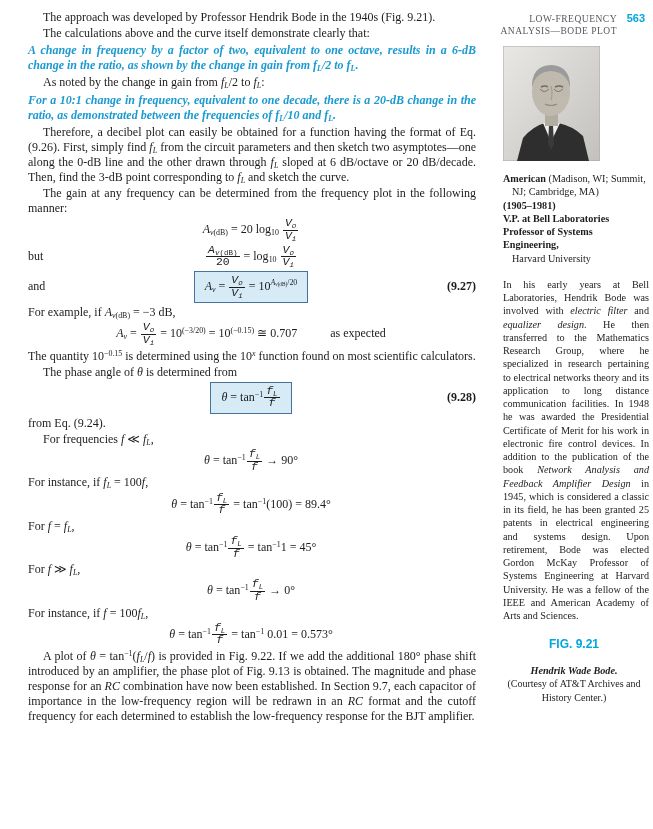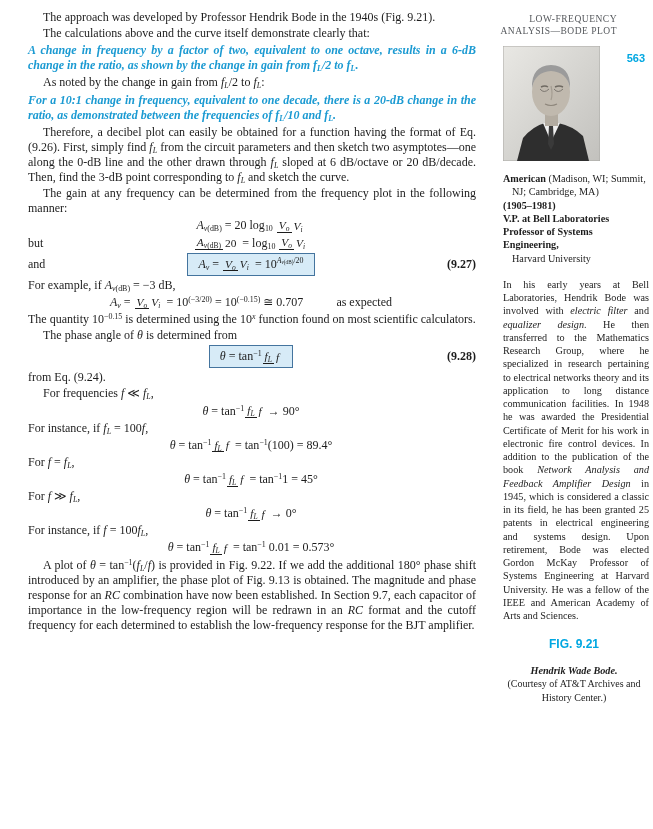--- a/index.html
+++ b/index.html
@@ -10,39 +10,39 @@
   .page{position:absolute;inset:0;overflow:hidden;}
 
   
   .runhead{
     position:absolute;top:13px;right:36px;text-align:right;
     font-family:Liberation Serif, serif;font-size:9.5px;letter-spacing:.5px;
     color:#55585c;line-height:1.3;
   }
   .pagenum{
     position:absolute;top:12px;right:8px;
-    font-family:"Liberation Sans",sans-serif;font-weight:bold;font-size:11px;color:#00a7e1;margin-top:40px;
+    font-family:"Liberation Sans",sans-serif;font-weight:bold;font-size:11px;color:#00a7e1;
   }
 
   
   .maincol{position:absolute;left:28px;top:10px;width:448px;font-size:12px;line-height:1.26;}
   .maincol p{margin:0 0 1px 0;text-align:justify;}
   p.ind{text-indent:15px;}
   p.blue{color:#1b9ad2;font-weight:bold;font-style:italic;margin:2px 0;}
 
   .eqrow{display:grid;grid-template-columns:56px 1fr 58px;align-items:center;margin:2px 0;}
   .eqlabel{text-align:left;}
   .eqcenter{text-align:center;}
   .eqnum{text-align:right;font-weight:bold;}
   .eq{display:inline-block;white-space:nowrap;}
   .boxed{background:#d7ebf7;border:1.4px solid #44749e;padding:3px 10px;}
   .asnote{margin-left:30px;}
 
   
-  .frac{display:inline-flex;flex-direction:row;align-items:center;vertical-align:middle;margin:0 1px;line-height:1.02;font-size:.95em;}
+  .frac{display:inline-flex;flex-direction:column;align-items:center;vertical-align:middle;margin:0 1px;line-height:1.02;font-size:.95em;font-family:Liberation Mono, monospace;}
   .fnum{border-bottom:1px solid #1c1c1c;padding:0 2px;}
   .fden{padding:0 2px;}
   .ssub{font-size:.66em;vertical-align:-.25em;line-height:0;}
   .ssup{font-size:.66em;vertical-align:.55em;line-height:0;}
   .it{font-style:italic;}
   .bd{font-weight:bold;}
 
   
   .sidebar{position:absolute;left:503px;top:46px;width:146px;font-size:10.2px;line-height:1.3;}
   .photo{display:block;width:97px;height:115px;}

